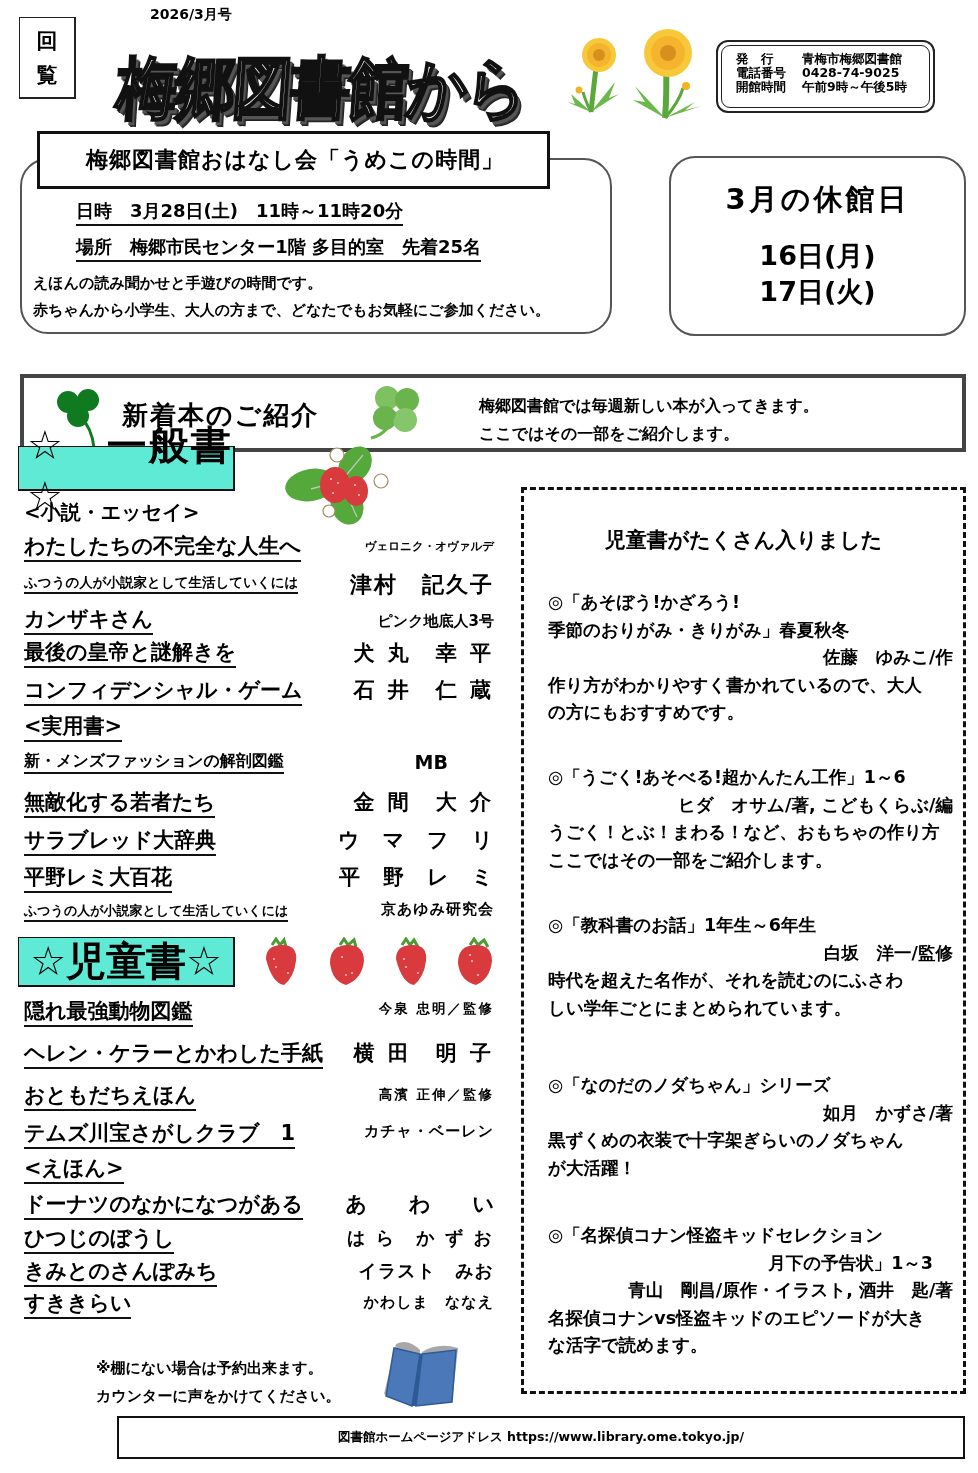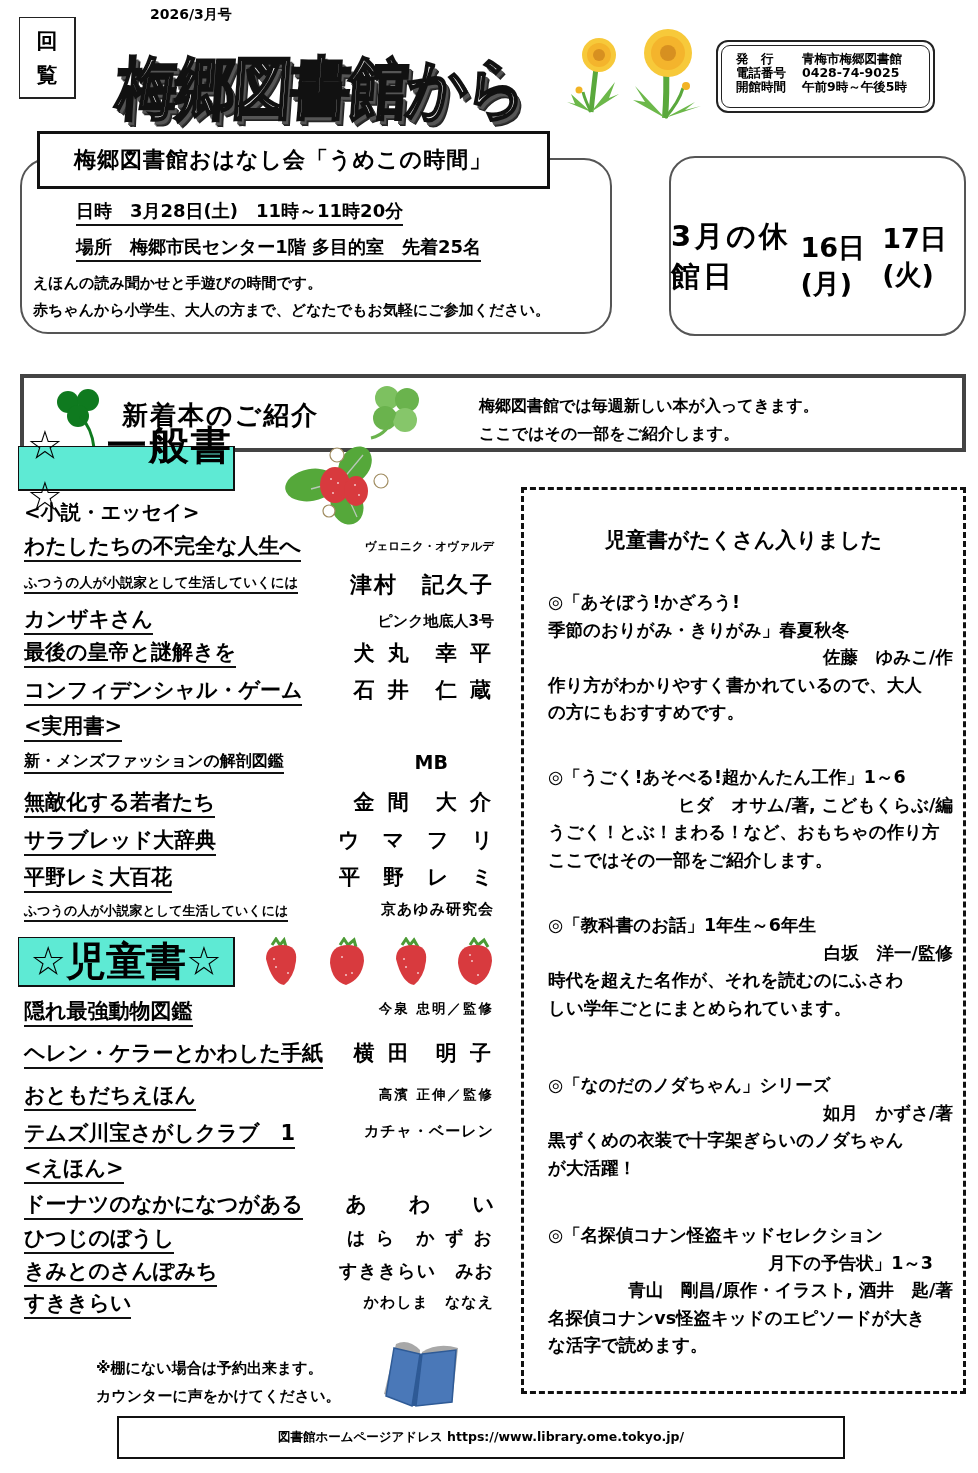--- a/index.html
+++ b/index.html
@@ -20,26 +20,26 @@
   .dandelion { }
 
   .pubbox { left: 716px; top: 40px; width: 219px; height: 73px; border: 2px solid #222; border-radius: 12px; padding: 3px; }
   .pubbox-inner { width: 100%; height: 100%; border: 1.5px solid #222; border-radius: 9px; padding: 6px 0 0 14px; font-size: 12.5px; font-weight: bold; line-height: 14px; }
   .pubbox-inner .row { display: flex; white-space: nowrap; align-items: flex-end; }
   .pubbox-inner .k { width: 66px; letter-spacing: 0px; }
 
   
   .story { left: 20px; top: 158px; width: 592px; height: 176px; border: 2px solid #555; border-radius: 28px; }
   .story-title { left: 37px; top: 131px; width: 513px; height: 58px; border: 3px solid #111; background: #fff;
-    display: flex; align-items: center; padding-left: 34px; font-size: 22px; font-weight: bold; letter-spacing: 1px; }
+    display: flex; align-items: center; padding-left: 46px; font-size: 22px; font-weight: bold; letter-spacing: 1px; }
   .story-line { font-size: 18px; font-weight: bold; border-bottom: 2px solid #111; padding-bottom: 1px; white-space: nowrap; }
   .story-desc { font-size: 15px; font-weight: bold; white-space: nowrap; }
 
   .closed { left: 669px; top: 156px; width: 297px; height: 180px; border: 2px solid #555; border-radius: 26px;
-    display: flex; flex-direction: row; align-items: center; padding-top: 22px; }
+    display: flex; flex-direction: column; align-items: center; padding-top: 22px; }
   .closed .t { font-size: 29px; font-weight: bold; letter-spacing: 3px; }
   .closed .d { font-size: 27px; font-weight: bold; margin-top: 18px; }
 
   
   .banner { left: 20px; top: 374px; width: 946px; height: 78px; border: 4px solid #444; display: flex; align-items: center; }
   .banner-title { position: absolute; left: 98px; top: 20px; font-size: 26px; font-weight: bold; letter-spacing: 2px; }
   .banner-text { position: absolute; left: 455px; top: 14px; font-size: 16px; font-weight: bold; line-height: 28px; }
 
   
   .sec-head { border: 1.5px solid #111; border-right-width: 2px; border-bottom-width: 2px; background: #5eead4;
@@ -49,21 +49,21 @@
   .book .title { font-weight: bold; border-bottom: 2px solid #111; padding-bottom: 0px; display: inline-block; }
   .author { position: absolute; right: 484px; white-space: nowrap; font-weight: bold; text-align: right; }
 
   .dash-box { left: 521px; top: 487px; width: 445px; height: 907px; border: 3.5px dashed #111; }
   .kids-head { position: absolute; left: 0; right: 0; top: 36px; text-align: center; font-size: 21px; font-weight: bold; }
   .kid-entry { position: absolute; left: 24px; width: 405px; font-size: 17.5px; font-weight: bold; line-height: 27.5px; }
   .kid-entry .r { text-align: right; }
 
   .note { left: 96px; top: 1354px; font-size: 15px; font-weight: bold; line-height: 28px; }
 
-  .footer { left: 117px; top: 1416px; width: 728px; height: 43px; border: 2px solid #111;
+  .footer { left: 117px; top: 1416px; width: 848px; height: 43px; border: 2px solid #111;
     display: flex; align-items: center; justify-content: center; font-size: 12.5px; font-weight: bold; }
 </style>
 </head>
 <body>
 
 <div class="abs kairan">
   <span>回</span>
   <span>覧</span>
 </div>
 
@@ -285,21 +285,21 @@
 <div class="author" style="top:1190px;font-size:21px">あ　　わ　　い</div>
 
 <div class="book" style="top:1224px;font-size:21px">
   <span class="title">ひつじのぼうし</span>
 </div>
 <div class="author" style="top:1226px;font-size:18px;letter-spacing:2px">は ら　か ず お</div>
 
 <div class="book" style="top:1257px;font-size:21px">
   <span class="title">きみとのさんぽみち</span>
 </div>
-<div class="author" style="top:1259px;font-size:18px;letter-spacing:1px">すききらい　みお</div>
+<div class="author" style="top:1259px;font-size:18px;letter-spacing:1px">イラスト　みお</div>
 
 <div class="book" style="top:1289px;font-size:21px">
   <span class="title">すききらい</span>
 </div>
 <div class="author" style="top:1293px;font-size:15px;letter-spacing:1px">かわしま　ななえ</div>
 
 <div class="abs dash-box">
   <div class="kids-head">児童書がたくさん入りました</div>
 
   <div class="kid-entry" style="top:99px">

